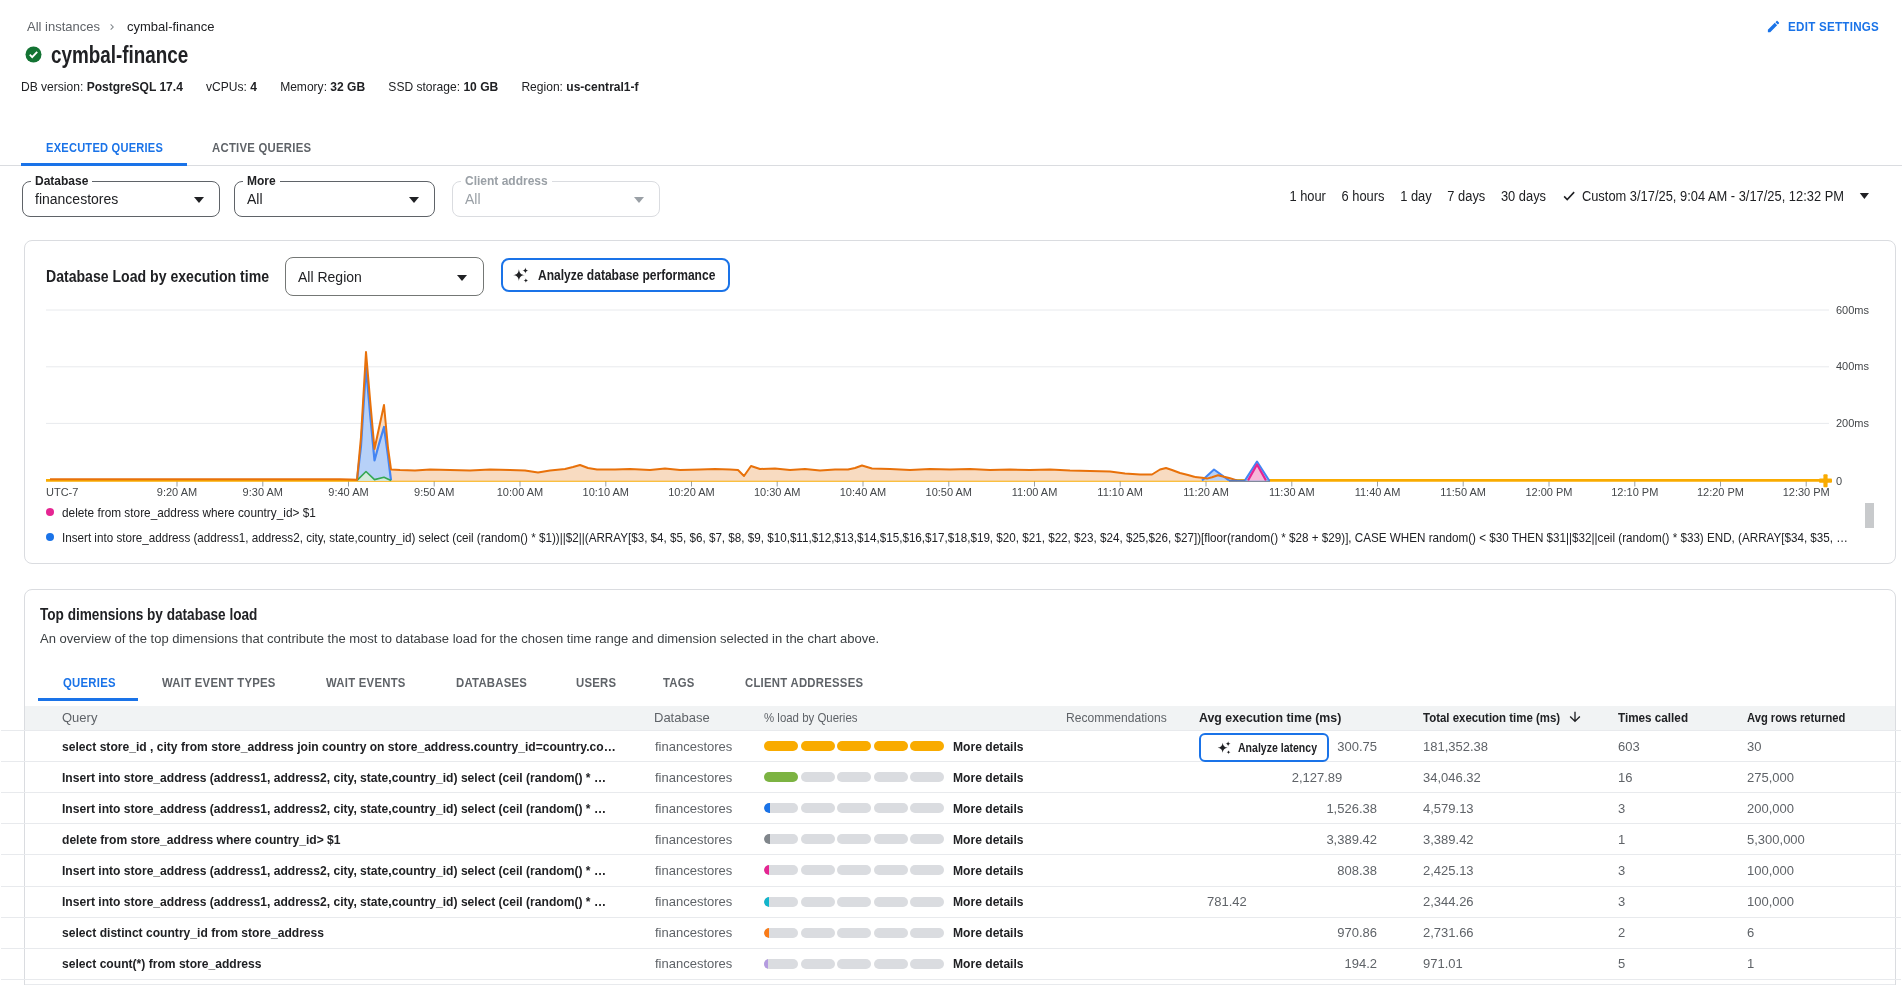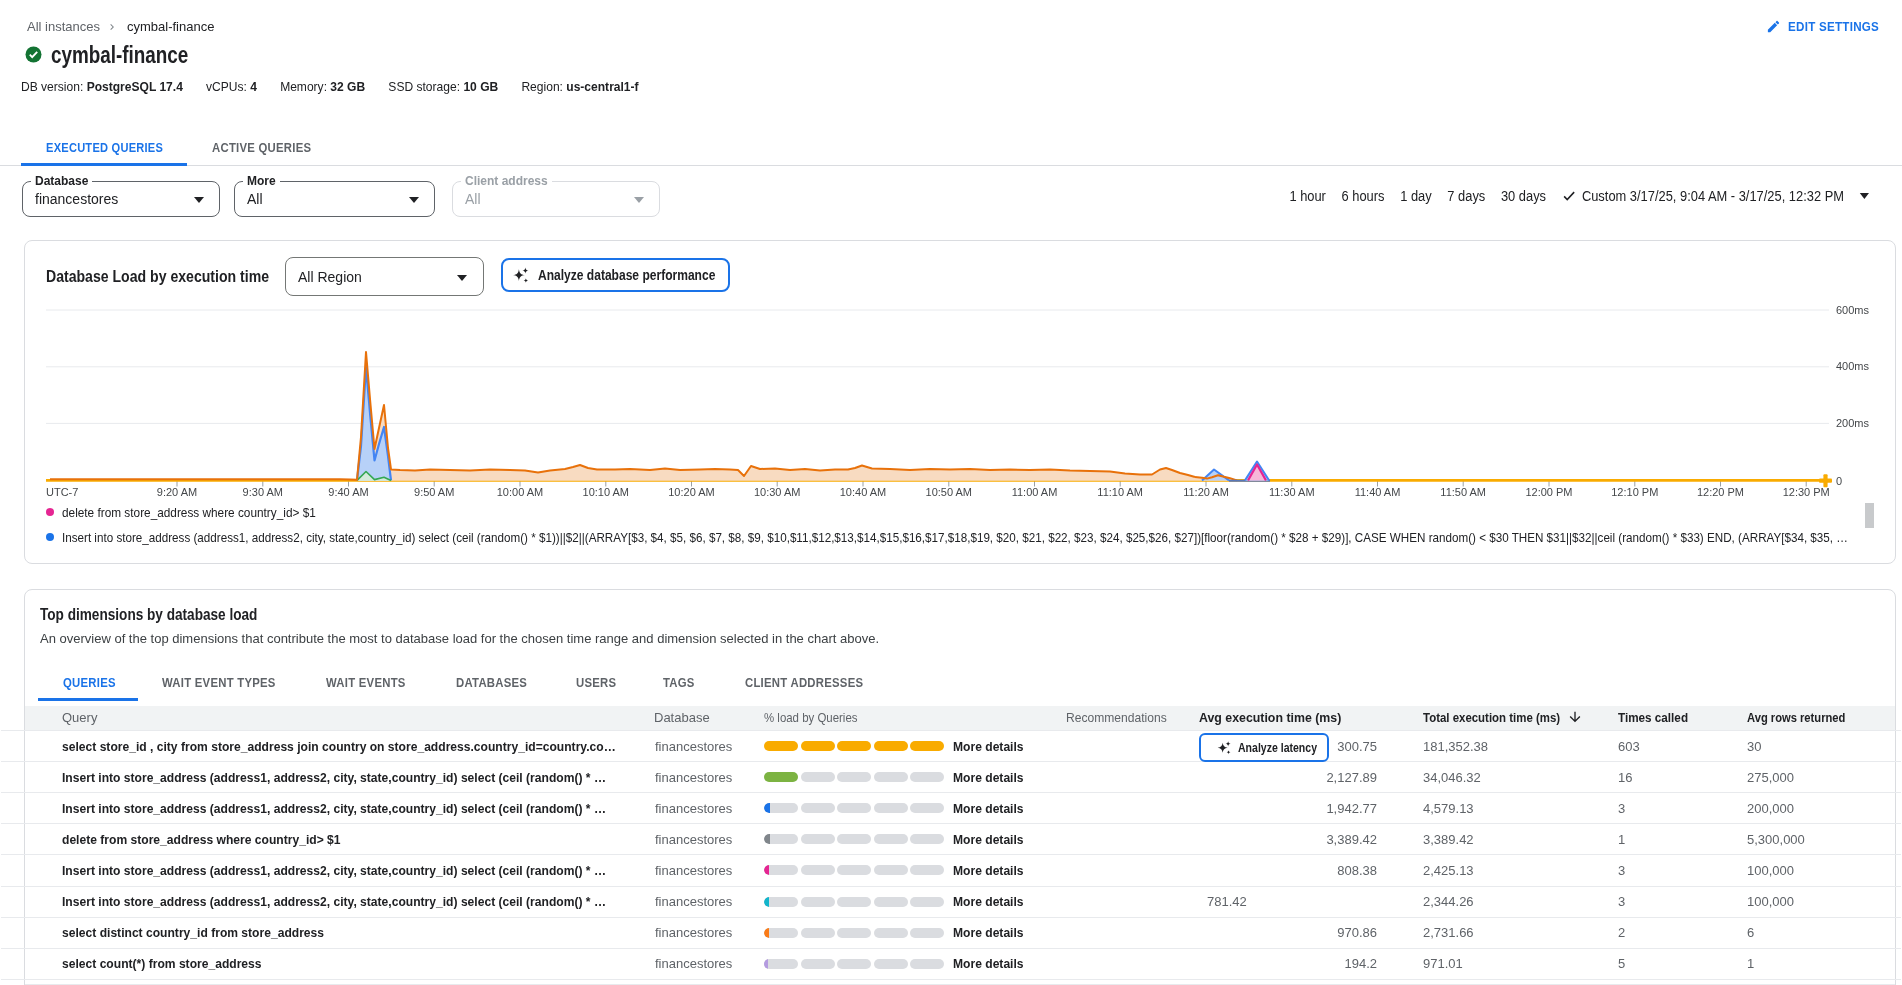--- a/index.html
+++ b/index.html
@@ -214,38 +214,38 @@
 <div class="hc d b qt" style="left:62px;top:769.6px">Insert into store_address (address1, address2, city, state,country_id) select (ceil (random() * …</div>
 <div class="hc g" style="left:655px;top:769.6px">financestores</div>
 <div class="bar" style="left:764px;top:772.1px">
     <i style="background:#7cb342"></i>
     <i></i>
     <i></i>
     <i></i>
     <i></i>
   </div>
 <div class="hc d b md" style="left:953px;top:769.6px">More details</div>
-<div class="hc g" style="left:1257px;top:769.6px;width:120px;text-align:right">2,127.89</div>
+<div class="hc g" style="left:1257px;top:769.6px;width:120px;text-align:center">2,127.89</div>
 <div class="hc g" style="left:1423px;top:769.6px">34,046.32</div>
 <div class="hc g" style="left:1618px;top:769.6px">16</div>
 <div class="hc g" style="left:1747px;top:769.6px">275,000</div>
 <div class="row-sep" style="top:792.2px"></div>
 <div class="hc d b qt" style="left:62px;top:800.8px">Insert into store_address (address1, address2, city, state,country_id) select (ceil (random() * …</div>
 <div class="hc g" style="left:655px;top:800.8px">financestores</div>
 <div class="bar" style="left:764px;top:803.2px">
     <i>
       <s style="width:6px;background:#1a73e8;border-radius:5px 0 0 5px"></s>
     </i>
     <i></i>
     <i></i>
     <i></i>
     <i></i>
   </div>
 <div class="hc d b md" style="left:953px;top:800.8px">More details</div>
-<div class="hc g" style="left:1257px;top:800.8px;width:120px;text-align:right">1,942.77</div>
+<div class="hc g" style="left:1257px;top:800.8px;width:120px;text-align:right">1,526.38</div>
 <div class="hc g" style="left:1423px;top:800.8px">4,579.13</div>
 <div class="hc g" style="left:1618px;top:800.8px">3</div>
 <div class="hc g" style="left:1747px;top:800.8px">200,000</div>
 <div class="row-sep" style="top:823.3px"></div>
 <div class="hc d b qt" style="left:62px;top:831.8px">delete from store_address where country_id&gt; $1</div>
 <div class="hc g" style="left:655px;top:831.8px">financestores</div>
 <div class="bar" style="left:764px;top:834.3px">
     <i>
       <s style="width:6px;background:#80868b;border-radius:5px 0 0 5px"></s>
     </i>

